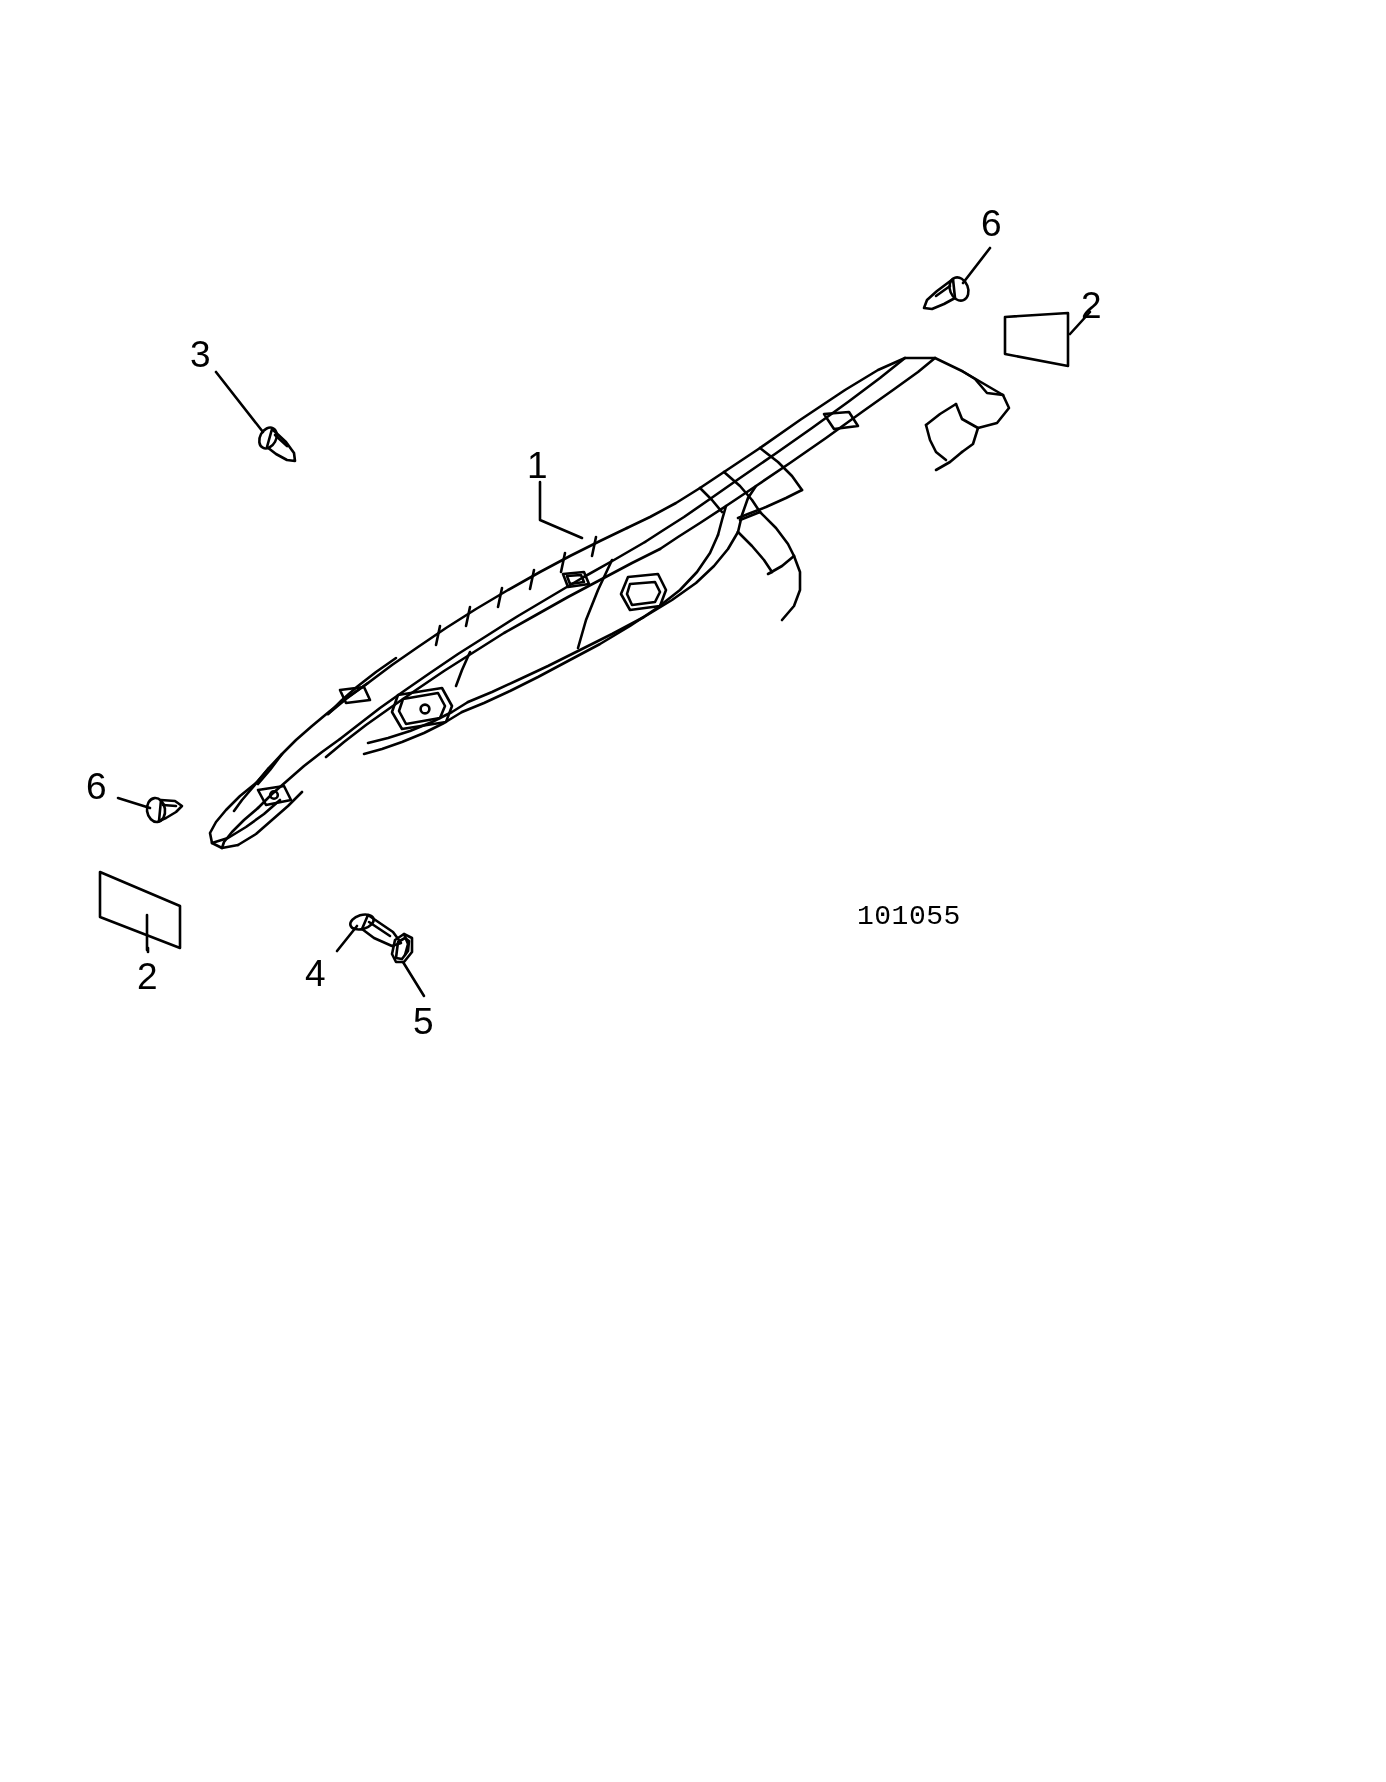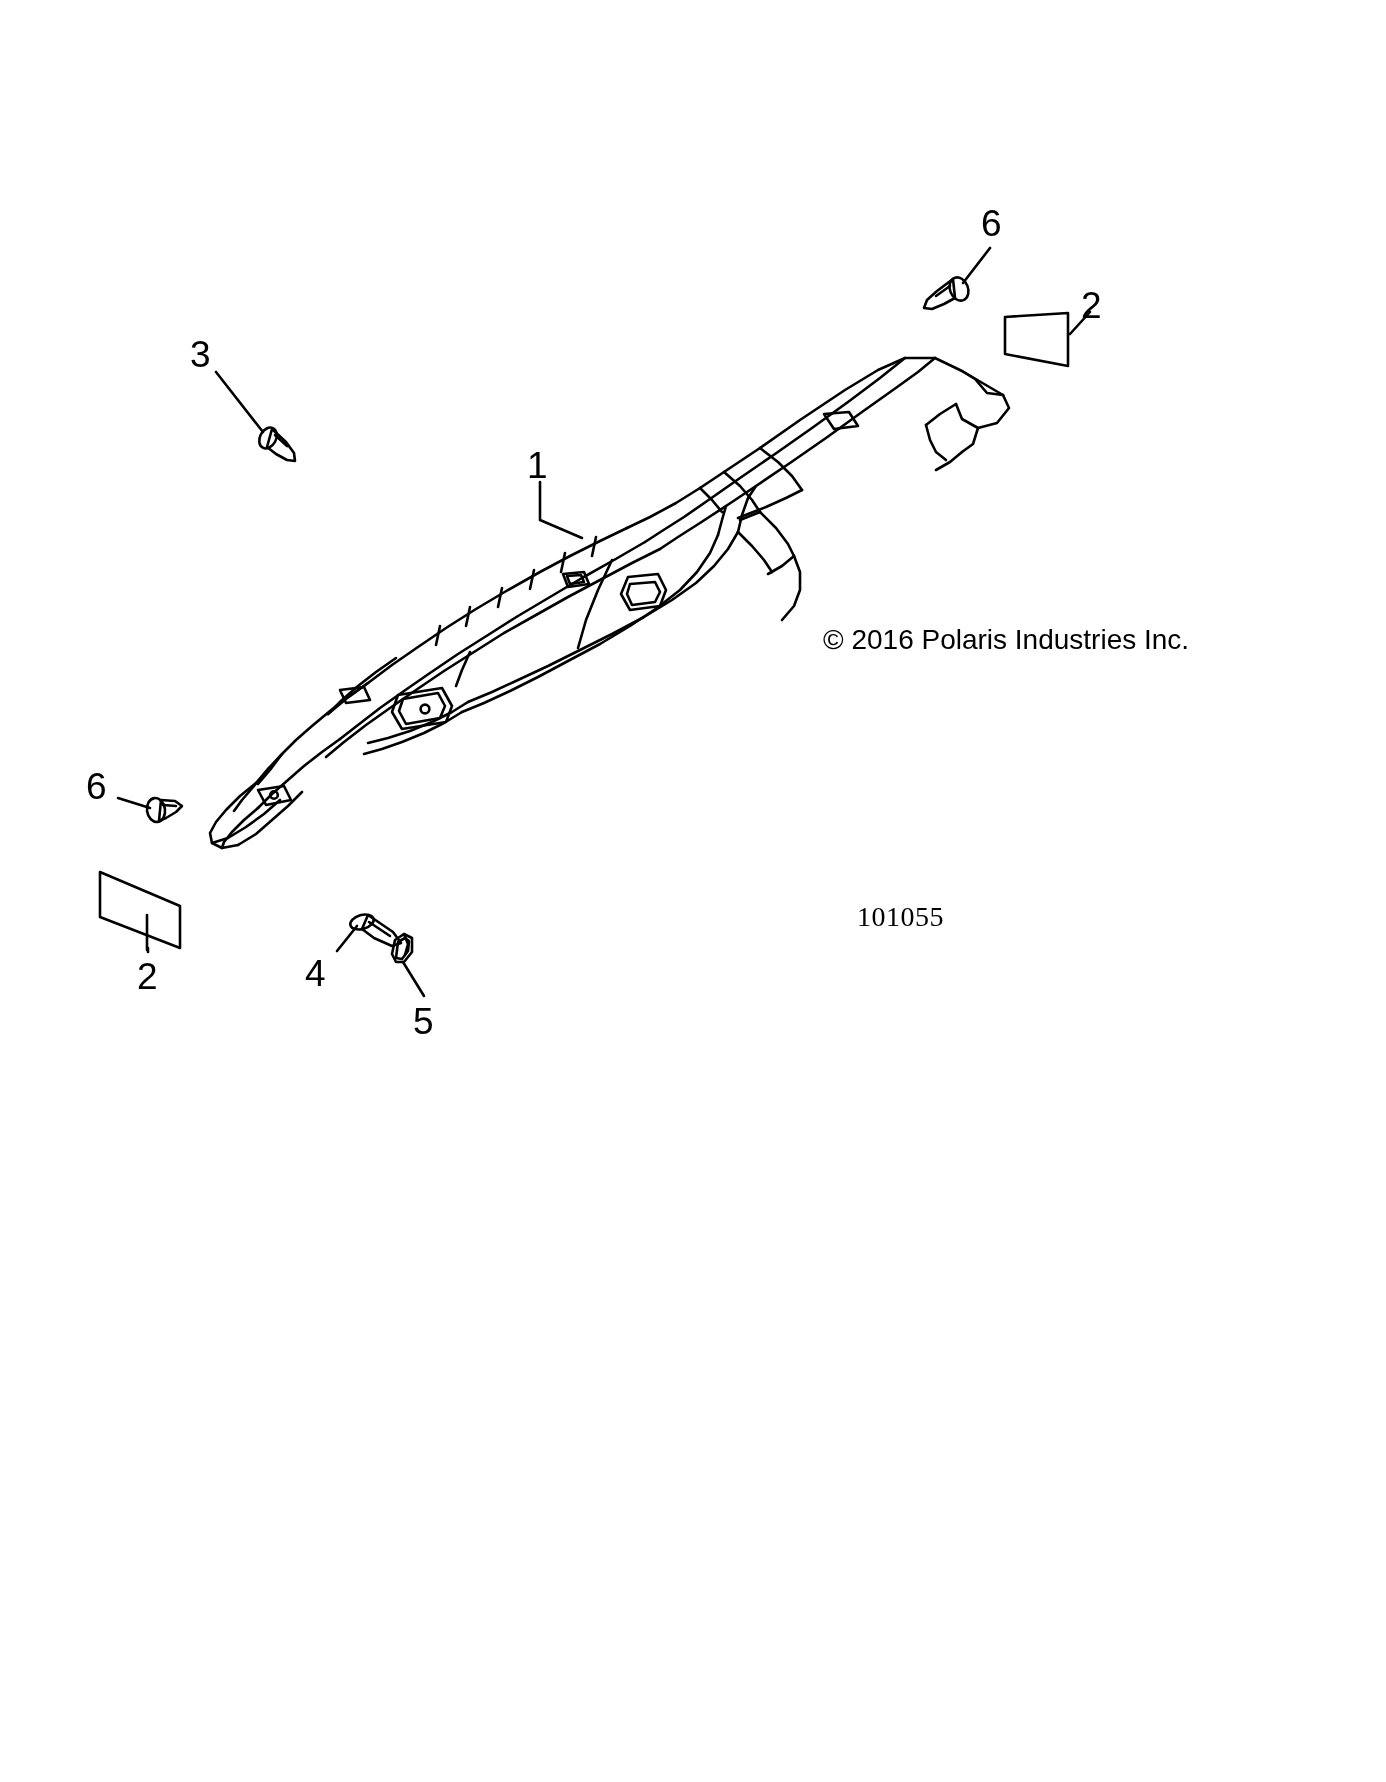--- a/index.html
+++ b/index.html
@@ -52,21 +52,21 @@
     font-size: 28px;
     line-height: 1;
     color: #000000;
     white-space: nowrap;
   }
 
   .drawing-number {
     position: absolute;
     left: 857px;
     top: 903px;
-    font-family: Liberation Serif, serif;
+    font-family: Liberation Mono, monospace;
     font-size: 28px;
     line-height: 1;
     color: #000000;
     white-space: nowrap;
     letter-spacing: 0.5px;
     text-align: center;
   }
 
   
   .c-6-top    { left: 981px;  top: 205px; }
@@ -268,17 +268,16 @@
   <span class="callout-num c-1">1</span>
 
   <span class="callout-num c-6-left">6</span>
 
   <span class="callout-num c-2-bottom">2</span>
 
   <span class="callout-num c-4">4</span>
 
   <span class="callout-num c-5">5</span>
 
-  <span class="copyright-text">© 2016 Polaris Industries Inc.</span>
 
   <span class="drawing-number">101055</span>
 
 </div>
 
 </body></html>

